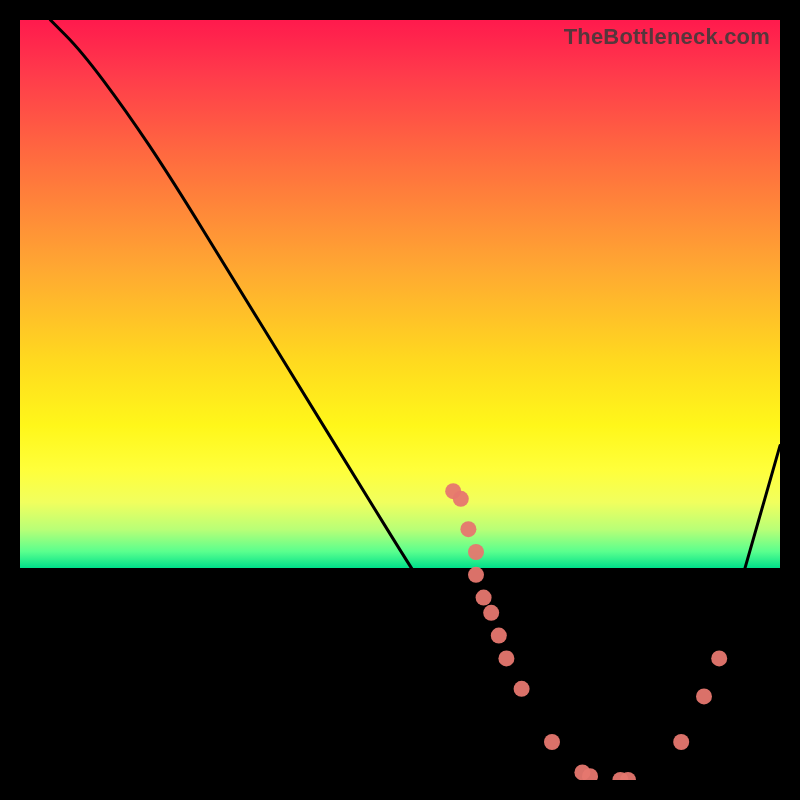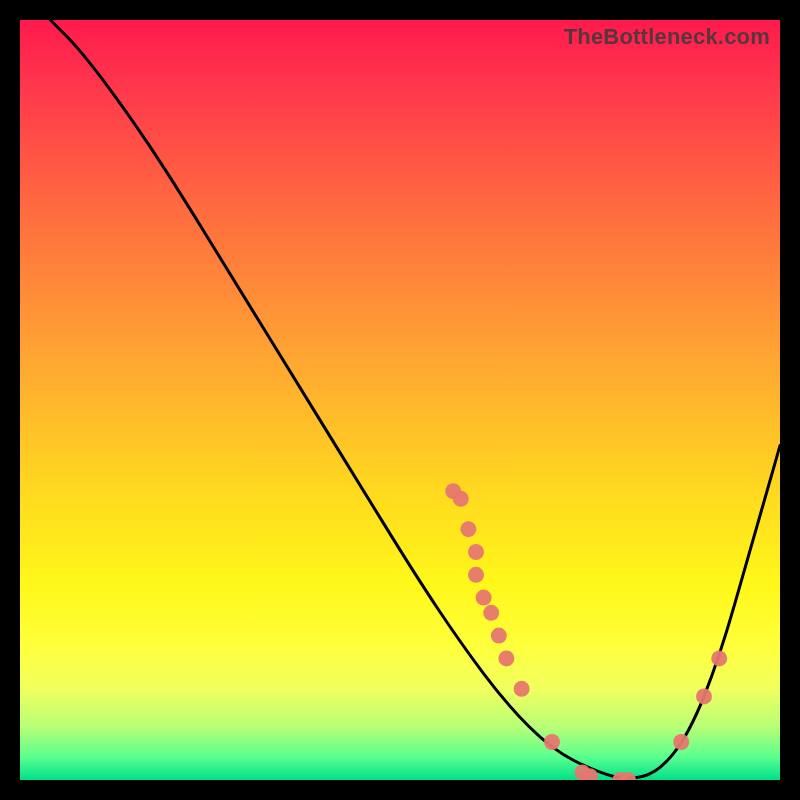--- a/index.html
+++ b/index.html
@@ -9,21 +9,21 @@
     height: 800px;
     background: #000;
     overflow: hidden;
     font-family: Arial, Helvetica, sans-serif;
   }
   .frame {
     position: absolute;
     left: 20px;
     top: 20px;
     width: 760px;
-    height: 760px;
+    height: 548px;
     background: linear-gradient(
       to bottom,
       #ff1a4d 0%,
       #ff3b4b 10%,
       #ff6b3f 25%,
       #ffa732 45%,
       #ffd91f 62%,
       #fff71a 74%,
       #ffff3a 82%,
       #f1ff5e 88%,

